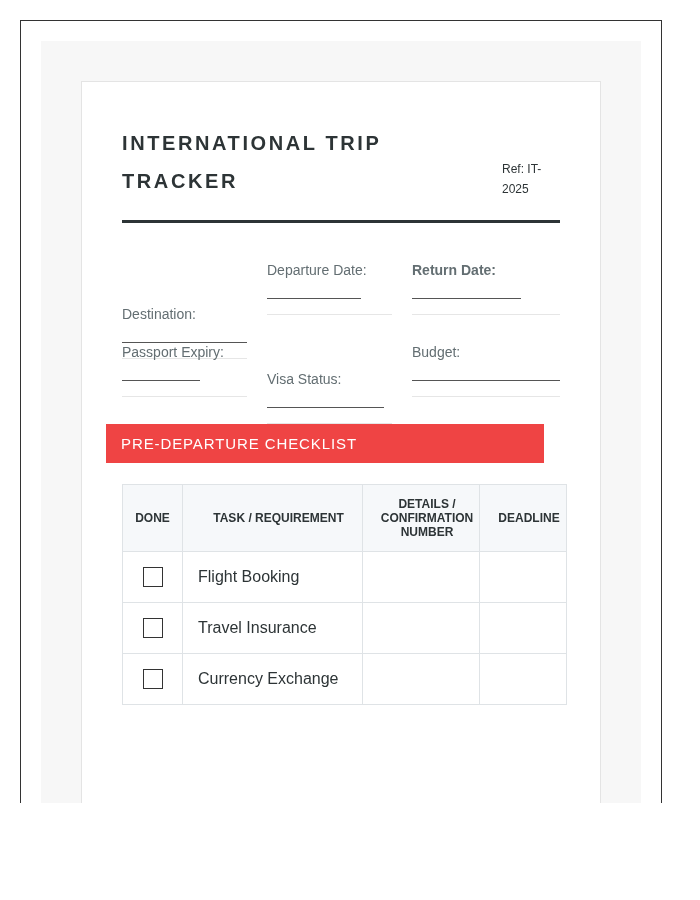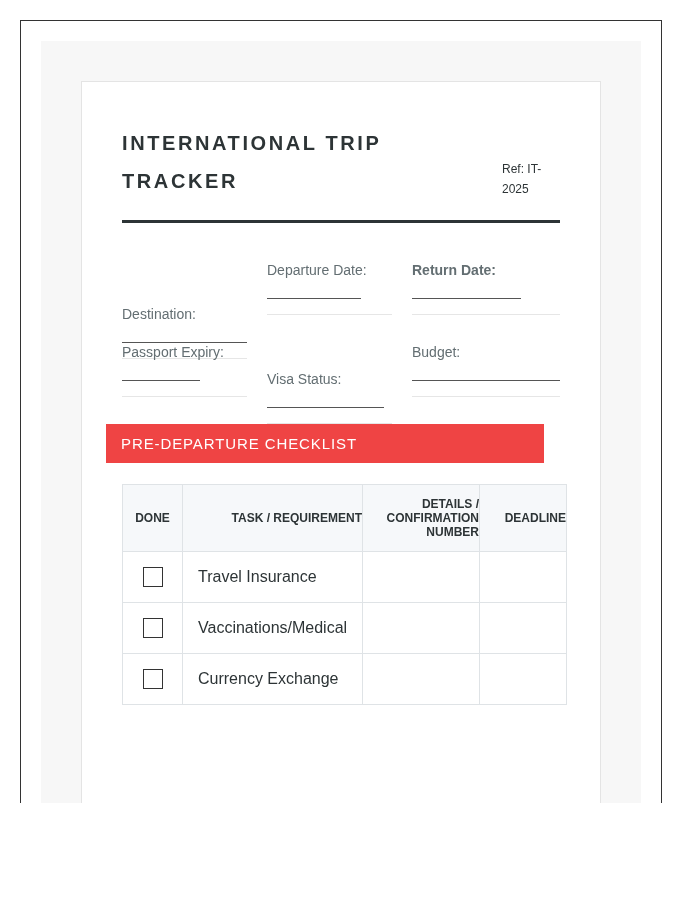--- a/index.html
+++ b/index.html
@@ -16,21 +16,21 @@
            letter-spacing: 2.6px; line-height: 38px; color: #2d3436; }
   .ref { position: absolute; left: 380px; top: 35px; width: 50px; font-size: 12px; line-height: 20px; color: #2d3436; }
   .fields { position: absolute; left: 40px; top: 180px; width: 438px; }
   .field { position: absolute; width: 125px; height: 52px; border-bottom: 1px solid #e6e6e6; }
   .field .label { font-size: 14px; color: #636e72; display: block; }
   .field .line { position: absolute; left: 0; top: 36px; height: 0; border-bottom: 1px solid #555; }
   .section-bar { position: absolute; left: 24px; top: 342px; width: 438px; height: 39px; background: #ef4444; }
   .section-bar span { position: absolute; left: 15px; top: 11px; font-size: 15px; letter-spacing: 0.9px; color: #fff; }
   table { position: absolute; left: 40px; top: 402px; border-collapse: collapse; width: 445px; }
   th, td { border: 1px solid #dfe3e6; padding: 0; }
-  th { background: #f6f8fa; font-size: 12px; font-weight: bold; color: #2d3436; text-align: right; height: 66px; }
+  th { background: #f6f8fa; font-size: 12px; font-weight: bold; color: #2d3436; text-align: center; height: 66px; }
   th.done { text-align: center; }
   th .h { display: block; padding-left: 12px; line-height: 14px; }
   th.done .h { padding-left: 0; }
   td { height: 50px; }
   td.chk { text-align: center; }
   .box { display: inline-block; width: 18px; height: 18px; border: 1.5px solid #333; vertical-align: middle; }
   td.task { font-size: 16px; color: #2d3436; padding-left: 15px; }
 </style>
 </head>
 <body>
@@ -94,27 +94,27 @@
               <span class="h"><span>DETAILS /</span><br><span>CONFIRMATION</span><br><span>NUMBER</span></span>
             </th>
             <th style="width:86px;">
               <span class="h">DEADLINE</span>
             </th>
           </tr>
         </thead>
         <tbody>
           <tr>
             <td class="chk"><span class="box"></span></td>
-            <td class="task">Travel Insurance</td>
+            <td class="task">Flight Booking</td>
             <td></td>
             <td></td>
           </tr>
           <tr>
             <td class="chk"><span class="box"></span></td>
-            <td class="task">Vaccinations/Medical</td>
+            <td class="task">Travel Insurance</td>
             <td></td>
             <td></td>
           </tr>
           <tr>
             <td class="chk"><span class="box"></span></td>
             <td class="task">Currency Exchange</td>
             <td></td>
             <td></td>
           </tr>
         </tbody>

